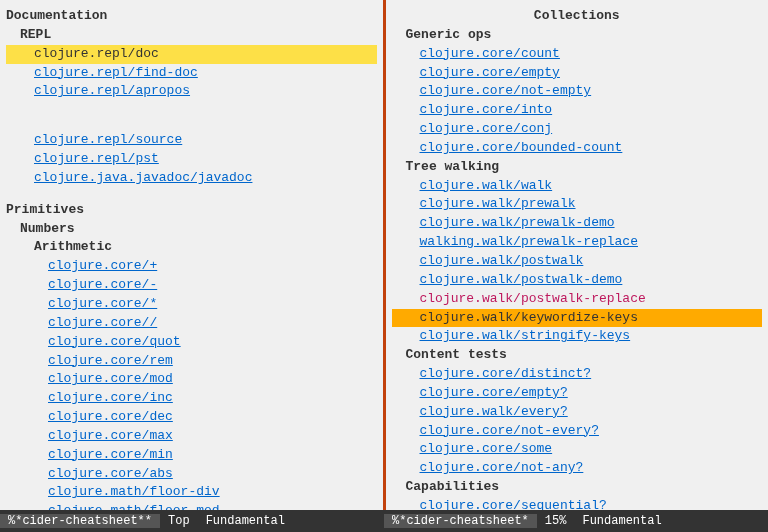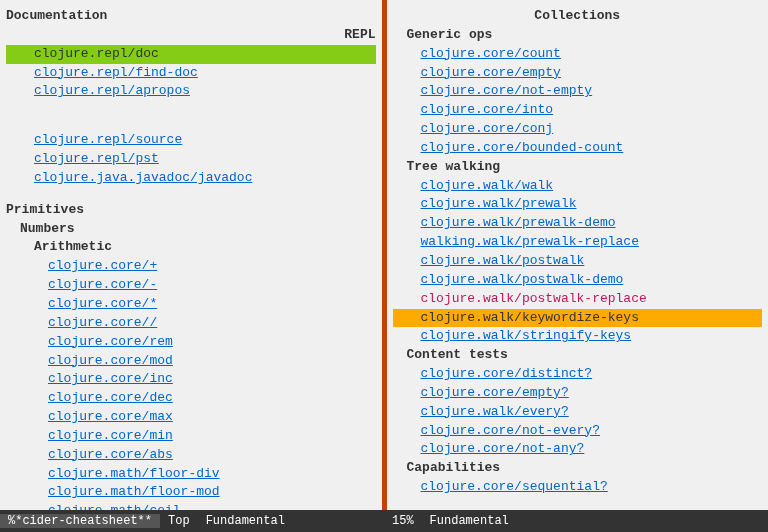--- a/index.html
+++ b/index.html
@@ -19,21 +19,21 @@
       flex: 1;
       overflow: hidden;
     }
     .panel {
       flex: 1;
       overflow-y: auto;
       padding: 4px 6px;
       background: #f0f0f0;
     }
     .panel-left {
-      border-right: 5px solid #c2410c;
+      border-right: 3px solid #c2410c;
     }
     .status-bar {
       display: flex;
       background: #333;
       color: #fff;
       height: 22px;
       align-items: center;
       font-size: 12px;
       font-family: 'Courier New', Courier, monospace;
     }
@@ -57,34 +57,35 @@
       justify-content: flex-start;
     }
   </style>
 </head>
 <body>
 
 <div class="main-content">
   <div class="panel panel-left">
 
   <div style="padding-left: 0px; line-height: 1.45; font-weight: bold; color: rgb(51, 51, 51); margin-top: 3px;">Documentation</div>
-      <div style="padding-left: 14px; line-height: 1.45; font-weight: bold; color: rgb(51, 51, 51); text-align: right;">REPL</div>
-      <div style="padding-left: 28px; line-height: 1.45; color: rgb(51, 51, 51); text-decoration: none; cursor: pointer; background-color: #84cc16;">clojure.repl/doc</div>
+      <div style="padding-left: 14px; line-height: 1.45; font-weight: bold; color: rgb(51, 51, 51);">REPL</div>
+      <div style="padding-left: 28px; line-height: 1.45; color: rgb(51, 51, 51); text-decoration: none; cursor: pointer; background-color: #fde047;">clojure.repl/doc</div>
       <div style="padding-left: 28px; line-height: 1.45; color: rgb(0, 102, 204); text-decoration: underline; cursor: pointer;">clojure.repl/find-doc</div>
       <div style="padding-left: 28px; line-height: 1.45; color: rgb(0, 102, 204); text-decoration: underline; cursor: pointer;">clojure.repl/apropos</div>
       <div style="padding-left: 28px; line-height: 1.45; color: rgb(0, 102, 204); text-decoration: underline; cursor: pointer; margin-top: 30px;">clojure.repl/source</div>
       <div style="padding-left: 28px; line-height: 1.45; color: rgb(0, 102, 204); text-decoration: underline; cursor: pointer;">clojure.repl/pst</div>
       <div style="padding-left: 28px; line-height: 1.45; color: rgb(0, 102, 204); text-decoration: underline; cursor: pointer;">clojure.java.javadoc/javadoc</div>
       <div style="padding-left: 0px; line-height: 1.45; font-weight: bold; color: rgb(51, 51, 51); margin-top: 13px;">Primitives</div>
       <div style="padding-left: 14px; line-height: 1.45; font-weight: bold; color: rgb(51, 51, 51);">Numbers</div>
       <div style="padding-left: 28px; line-height: 1.45; font-weight: bold; color: rgb(51, 51, 51);">Arithmetic</div>
       <div style="padding-left: 42px; line-height: 1.45; color: rgb(0, 102, 204); text-decoration: underline; cursor: pointer;">clojure.core/+</div>
       <div style="padding-left: 42px; line-height: 1.45; color: rgb(0, 102, 204); text-decoration: underline; cursor: pointer;">clojure.core/-</div>
       <div style="padding-left: 42px; line-height: 1.45; color: rgb(0, 102, 204); text-decoration: underline; cursor: pointer;">clojure.core/*</div>
       <div style="padding-left: 42px; line-height: 1.45; color: rgb(0, 102, 204); text-decoration: underline; cursor: pointer;">clojure.core//</div>
+      <div style="padding-left: 42px; line-height: 1.45; color: rgb(0, 102, 204); text-decoration: underline; cursor: pointer;">clojure.core/quot</div>
       <div style="padding-left: 42px; line-height: 1.45; color: rgb(0, 102, 204); text-decoration: underline; cursor: pointer;">clojure.core/rem</div>
       <div style="padding-left: 42px; line-height: 1.45; color: rgb(0, 102, 204); text-decoration: underline; cursor: pointer;">clojure.core/mod</div>
       <div style="padding-left: 42px; line-height: 1.45; color: rgb(0, 102, 204); text-decoration: underline; cursor: pointer;">clojure.core/inc</div>
       <div style="padding-left: 42px; line-height: 1.45; color: rgb(0, 102, 204); text-decoration: underline; cursor: pointer;">clojure.core/dec</div>
       <div style="padding-left: 42px; line-height: 1.45; color: rgb(0, 102, 204); text-decoration: underline; cursor: pointer;">clojure.core/max</div>
       <div style="padding-left: 42px; line-height: 1.45; color: rgb(0, 102, 204); text-decoration: underline; cursor: pointer;">clojure.core/min</div>
       <div style="padding-left: 42px; line-height: 1.45; color: rgb(0, 102, 204); text-decoration: underline; cursor: pointer;">clojure.core/abs</div>
       <div style="padding-left: 42px; line-height: 1.45; color: rgb(0, 102, 204); text-decoration: underline; cursor: pointer;">clojure.math/floor-div</div>
       <div style="padding-left: 42px; line-height: 1.45; color: rgb(0, 102, 204); text-decoration: underline; cursor: pointer;">clojure.math/floor-mod</div>
       <div style="padding-left: 42px; line-height: 1.45; color: rgb(0, 102, 204); text-decoration: underline; cursor: pointer;">clojure.math/ceil</div>
@@ -107,20 +108,21 @@
       <div style="padding-left: 28px; line-height: 1.45; color: rgb(0, 102, 204); text-decoration: underline; cursor: pointer;">clojure.walk/postwalk</div>
       <div style="padding-left: 28px; line-height: 1.45; color: rgb(0, 102, 204); text-decoration: underline; cursor: pointer;">clojure.walk/postwalk-demo</div>
       <div style="padding-left: 28px; line-height: 1.45; color: #be185d; cursor: pointer;">clojure.walk/postwalk-replace</div>
       <div style="padding-left: 28px; line-height: 1.45; color: rgb(51, 51, 51); text-decoration: none; cursor: pointer; background-color: rgb(255, 170, 0);">clojure.walk/keywordize-keys</div>
       <div style="padding-left: 28px; line-height: 1.45; color: rgb(0, 102, 204); text-decoration: underline; cursor: pointer;">clojure.walk/stringify-keys</div>
       <div style="padding-left: 14px; line-height: 1.45; font-weight: bold; color: rgb(51, 51, 51);">Content tests</div>
       <div style="padding-left: 28px; line-height: 1.45; color: rgb(0, 102, 204); text-decoration: underline; cursor: pointer;">clojure.core/distinct?</div>
       <div style="padding-left: 28px; line-height: 1.45; color: rgb(0, 102, 204); text-decoration: underline; cursor: pointer;">clojure.core/empty?</div>
       <div style="padding-left: 28px; line-height: 1.45; color: rgb(0, 102, 204); text-decoration: underline; cursor: pointer;">clojure.walk/every?</div>
       <div style="padding-left: 28px; line-height: 1.45; color: rgb(0, 102, 204); text-decoration: underline; cursor: pointer;">clojure.core/not-every?</div>
+      <div style="padding-left: 28px; line-height: 1.45; color: rgb(0, 102, 204); text-decoration: underline; cursor: pointer;">clojure.core/some</div>
       <div style="padding-left: 28px; line-height: 1.45; color: rgb(0, 102, 204); text-decoration: underline; cursor: pointer;">clojure.core/not-any?</div>
       <div style="padding-left: 14px; line-height: 1.45; font-weight: bold; color: rgb(51, 51, 51);">Capabilities</div>
       <div style="padding-left: 28px; line-height: 1.45; color: rgb(0, 102, 204); text-decoration: underline; cursor: pointer;">clojure.core/sequential?</div>
     </div>
 </div>
 
 <div class="status-bar">
   <div class="status-left">
     <div class="status-segment active">
       <span>%</span>
@@ -129,20 +131,23 @@
       <span>*</span>
     </div>
     <div class="status-segment">
       <span>Top</span>
     </div>
     <div class="status-segment">
       <span>Fundamental</span>
     </div>
   </div>
   <div class="status-right">
+    <div class="status-segment active">
+      <span>%*cider-cheatsheet*</span>
+    </div>
     <div class="status-segment">
       <span>15%</span>
     </div>
     <div class="status-segment">
       <span>Fundamental</span>
     </div>
   </div>
 </div>
 
 </body></html>

